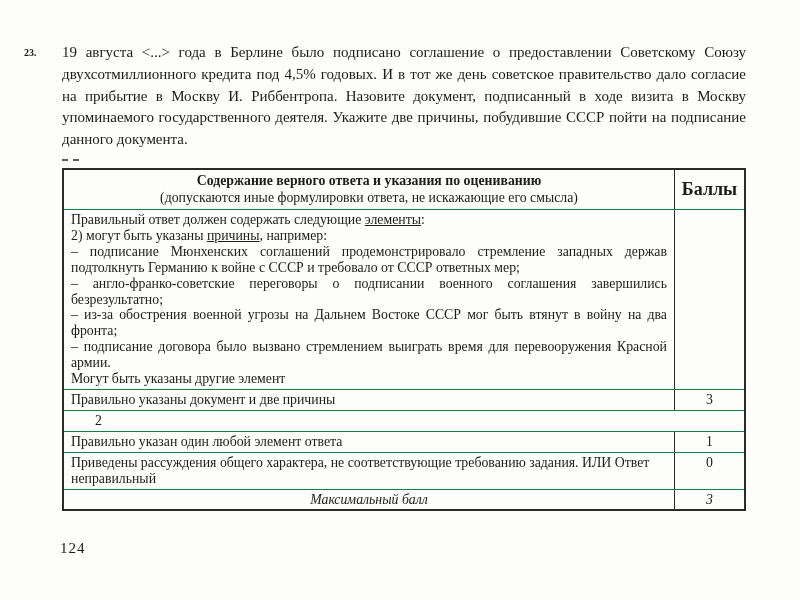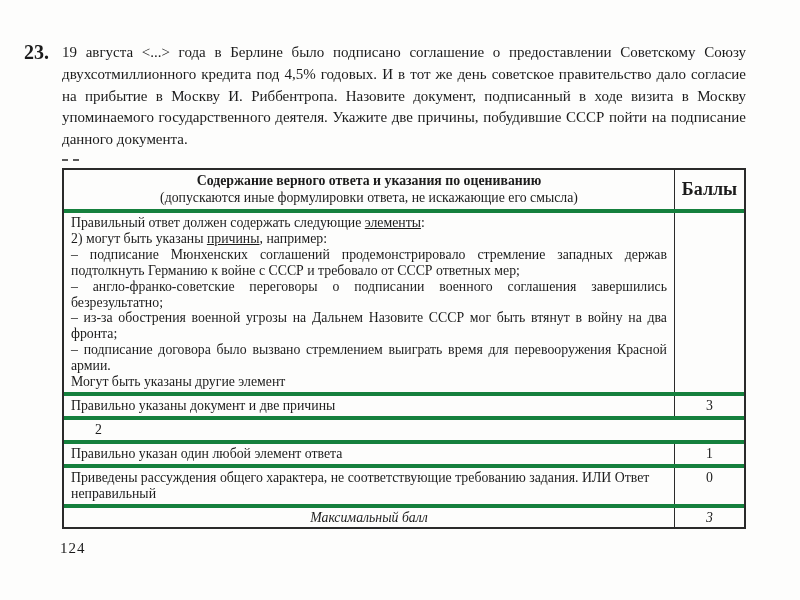--- a/index.html
+++ b/index.html
@@ -21,21 +21,21 @@
   .question-block {
     position: absolute;
     left: 24px;
     top: 42px;
     width: 722px;
     display: flex;
   }
   .q-number {
     width: 38px;
     flex: 0 0 38px;
-    font-size: 20px;
+    font-size: 10px;
     line-height: 21.8px;
     font-weight: 700;
   }
   .q-text {
     flex: 1;
     font-size: 15px;
     line-height: 21.8px;
     text-align: justify;
     hyphens: manual;
   }
@@ -55,21 +55,21 @@
     position: absolute;
     left: 62px;
     top: 168px;
     width: 684px;
     border: 2px solid #2a2a2a;
     background: #fdfdfc;
     box-sizing: border-box;
   }
   .trow {
     display: flex;
-    border-top: 4px solid #15803d;
+    border-top: 1px solid #15803d;
   }
   .trow:first-child { border-top: none; }
   .cell-main {
     flex: 1;
     border-right: 1px solid #2a2a2a;
     padding: 2px 7px;
     box-sizing: border-box;
   }
   .cell-score {
     width: 69px;
@@ -155,21 +155,21 @@
       </div>
       <div class="cell-score">Баллы</div>
     </div>
 
     <div class="trow body-row">
       <div class="cell-main">
         <p><span>Правильный ответ должен содержать следующие </span><span class="u-word">элементы</span><span>:</span></p>
         <p><span>2) могут быть указаны </span><span class="u-word">причины</span><span>, например:</span></p>
         <p>– подписание Мюнхенских соглашений продемонстрировало стремление западных держав подтолкнуть Германию к войне с СССР и требовало от СССР ответных мер;</p>
         <p>– англо-франко-советские переговоры о подписании военного соглашения завершились безрезультатно;</p>
-        <p>– из-за обострения военной угрозы на Дальнем Назовите СССР мог быть втянут в войну на два фронта;</p>
+        <p>– из-за обострения военной угрозы на Дальнем Востоке СССР мог быть втянут в войну на два фронта;</p>
         <p>– подписание договора было вызвано стремлением выиграть время для перевооружения Красной армии.</p>
         <p>Могут быть указаны другие элемент</p>
       </div>
       <div class="cell-score"></div>
     </div>
 
     <div class="trow score-row">
       <div class="cell-main">Правильно указаны документ и две причины</div>
       <div class="cell-score">3</div>
     </div>

